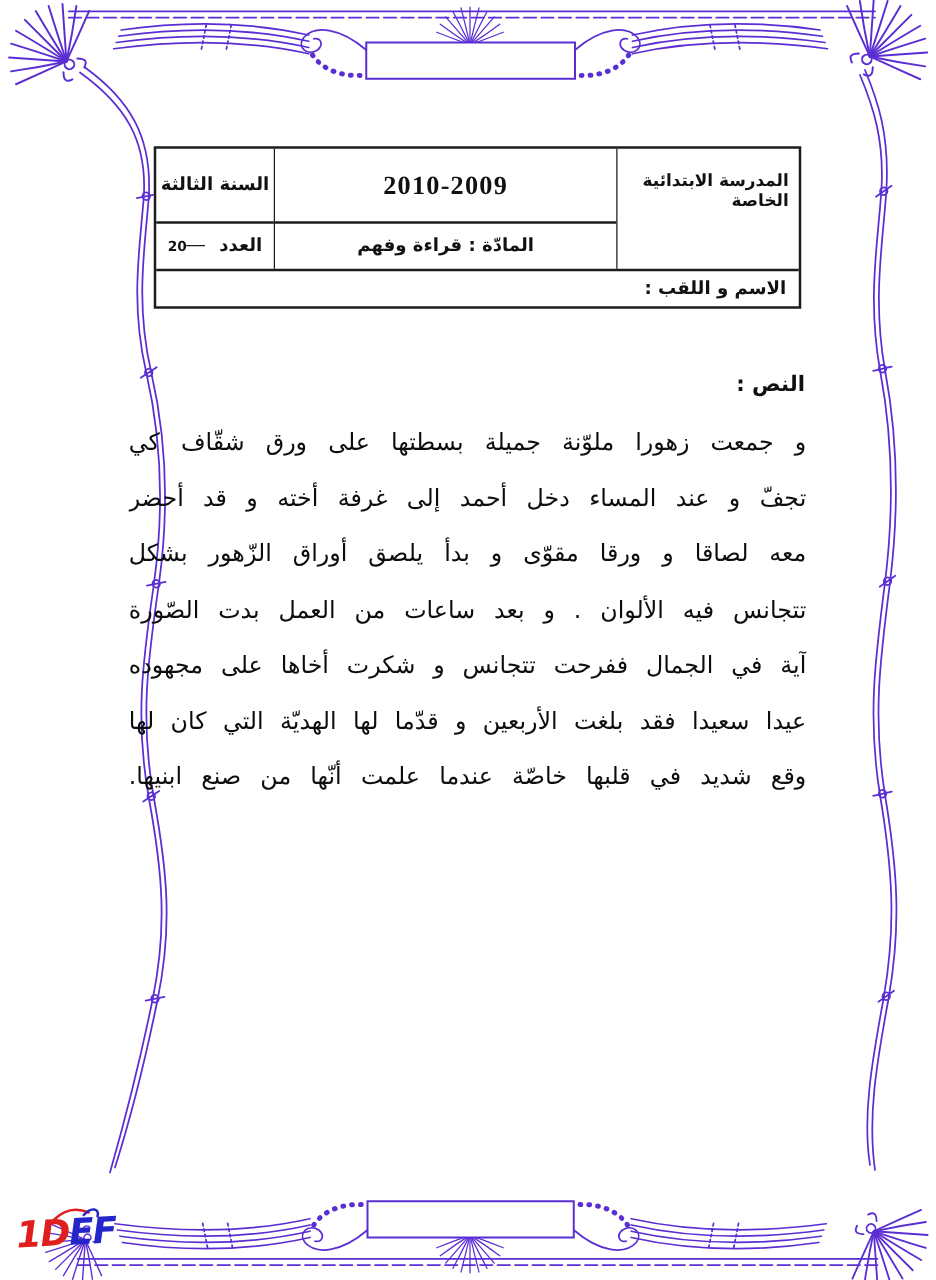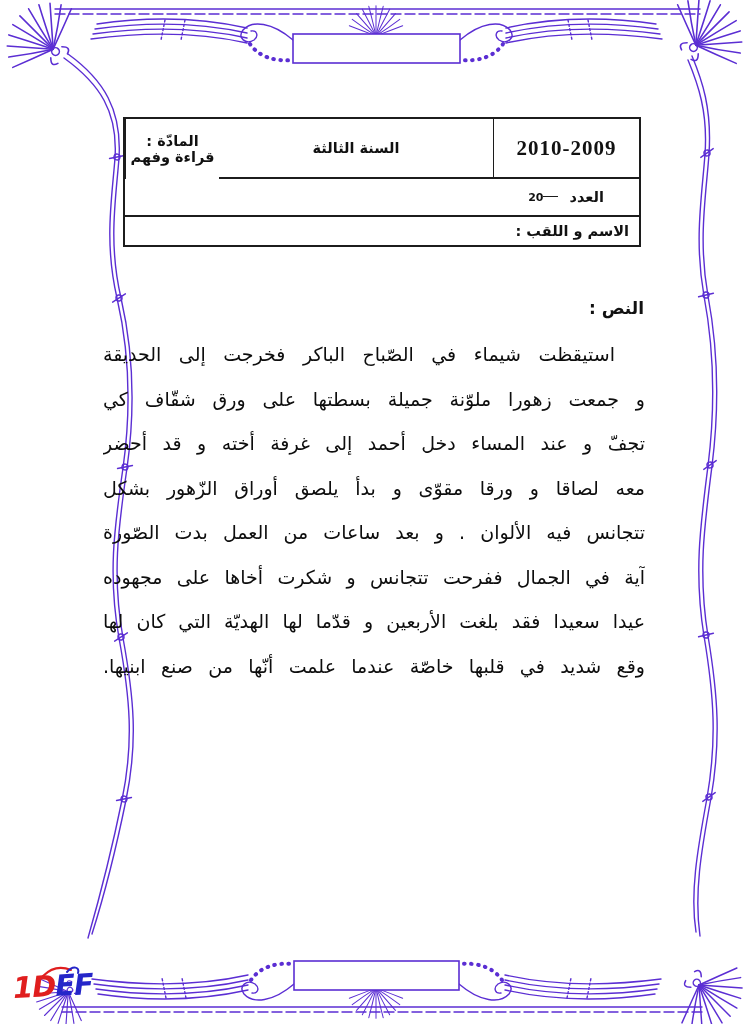--- a/index.html
+++ b/index.html
@@ -132,20 +132,23 @@
       <path d="M294,984 C273,1002 253,1004 244,994 C238,986 247,979 255,984 C260,988 258,994 252,993"></path>
       <path d="M459,984 C480,1002 500,1004 509,994 C515,986 506,979 498,984 C493,988 495,994 501,993"></path>
       <path d="M251,980 C259,968 275,962 294,964" stroke-dasharray="0.6 6.5" stroke-width="4"></path>
       <path d="M502,980 C494,968 478,962 459,964" stroke-dasharray="0.6 6.5" stroke-width="4"></path>
       <use href="#fan" transform="translate(376,991) rotate(180) scale(0.72)"></use>
       <rect x="294" y="961" width="165" height="29" fill="#ffffff" stroke-width="1.6"></rect>
     </g>
   </svg>
 
   <div class="htable">
+    <div class="cell cell-school">
+      <span>المدرسة الابتدائية الخاصة</span>
+    </div>
     <div class="cell cell-year">
       <span>2010-2009</span>
     </div>
     <div class="cell cell-grade">
       <span>السنة الثالثة</span>
     </div>
     <div class="cell cell-subject">
       <span>المادّة : قراءة وفهم</span>
     </div>
     <div class="cell cell-score">
@@ -155,21 +158,20 @@
         <span>20</span>
       </span>
     </div>
     <div class="cell cell-name">
       <span>الاسم و اللقب :</span>
     </div>
   </div>
 
   <div class="passage-title">النص :</div>
   <div class="passage">
-    <div class="pline first">استيقظت شيماء في الصّباح الباكر فخرجت إلى الحديقة</div>
     <div class="pline">و جمعت زهورا ملوّنة جميلة بسطتها على ورق شقّاف كي</div>
     <div class="pline">تجفّ و عند المساء دخل أحمد إلى غرفة أخته و قد أحضر</div>
     <div class="pline">معه لصاقا و ورقا مقوّى و بدأ يلصق أوراق الزّهور بشكل</div>
     <div class="pline">تتجانس فيه الألوان . و بعد ساعات من العمل بدت الصّورة</div>
     <div class="pline">آية في الجمال  ففرحت تتجانس و شكرت أخاها على مجهوده</div>
     <div class="pline">عيدا سعيدا فقد بلغت الأربعين و قدّما لها الهديّة التي كان لها</div>
     <div class="pline">وقع شديد في قلبها خاصّة عندما علمت أنّها من صنع ابنيها.</div>
   </div>
 
   <svg class="logo-flourish" width="42" height="18" viewBox="0 0 42 18" fill="none" stroke-linecap="round">

